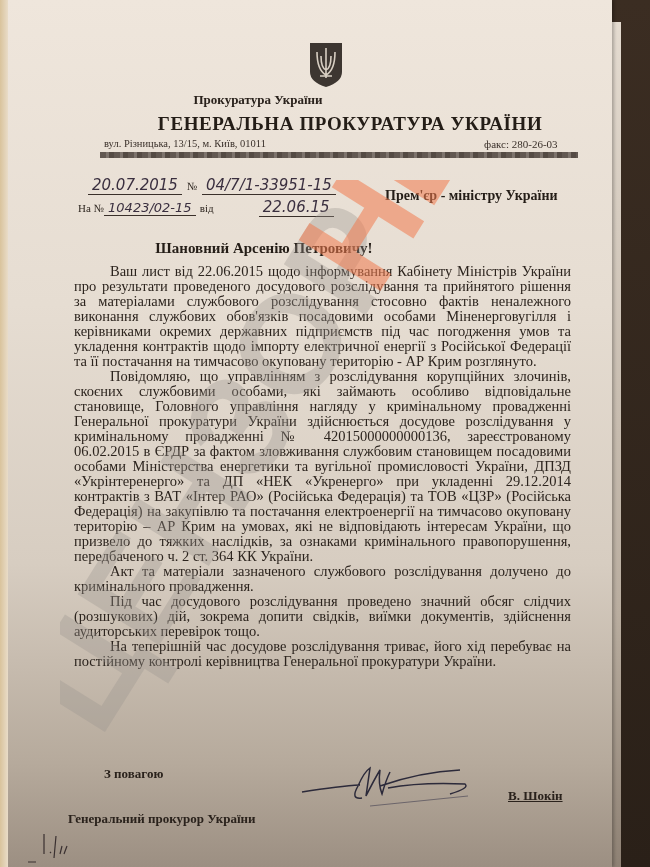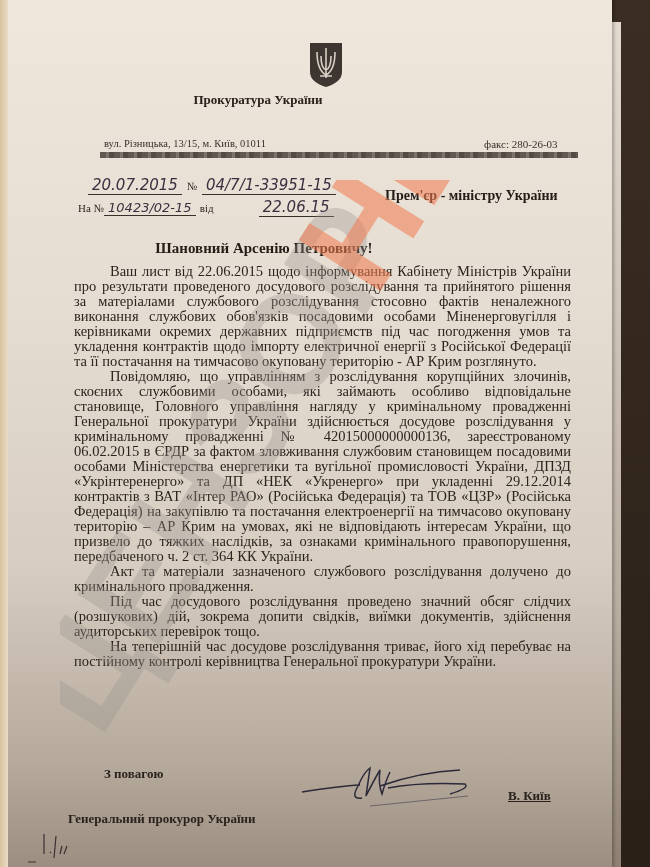--- a/index.html
+++ b/index.html
@@ -84,20 +84,21 @@
 
 <div class="page">
   <div class="page-edge"></div>
 
   <svg class="crest" viewBox="0 0 34 46">
     <path d="M1 1 H33 V30 Q33 40 17 45 Q1 40 1 30 Z" fill="#3d3631"></path>
     <path d="M17 6 V36 M8 10 Q8 28 17 33 Q26 28 26 10 M12 14 Q12 26 17 28 M22 14 Q22 26 17 28 M11 34 H23" stroke="#d8cfc3" stroke-width="1.6" fill="none"></path>
   </svg>
 
   <div class="org-small">Прокуратура України</div>
+  <div class="org-big">ГЕНЕРАЛЬНА ПРОКУРАТУРА УКРАЇНИ</div>
   <div class="address">вул. Різницька, 13/15, м. Київ, 01011</div>
   <div class="fax">факс: 280-26-03</div>
   <div class="rule"></div>
 
   <div class="reg-line" style="left:88px; top:176px;">
     <span class="u">20.07.2015</span>
     <span class="reg-label">№</span>
     <span class="u">04/7/1-33951-15</span>
   </div>
   <div class="reg-line" style="left:78px; top:198px; font-size:13px;">
@@ -115,21 +116,21 @@
   <div class="body-text">
     <p>Ваш лист від 22.06.2015 щодо інформування Кабінету Міністрів України про результати проведеного досудового розслідування та прийнятого рішення за матеріалами службового розслідування стосовно фактів неналежного виконання службових обов'язків посадовими особами Міненерговугілля і керівниками окремих державних підприємств під час погодження умов та укладення контрактів щодо імпорту електричної енергії з Російської Федерації та її постачання на тимчасово окуповану територію - АР Крим розглянуто.</p>
     <p>Повідомляю, що управлінням з розслідування корупційних злочинів, скоєних службовими особами, які займають особливо відповідальне становище, Головного управління нагляду у кримінальному провадженні Генеральної прокуратури України здійснюється досудове розслідування у кримінальному провадженні № 42015000000000136, зареєстрованому 06.02.2015 в ЄРДР за фактом зловживання службовим становищем посадовими особами Міністерства енергетики та вугільної промисловості України, ДПЗД «Укрінтеренерго» та ДП «НЕК «Укренерго» при укладенні 29.12.2014 контрактів з ВАТ «Інтер РАО» (Російська Федерація) та ТОВ «ЦЗР» (Російська Федерація) на закупівлю та постачання електроенергії на тимчасово окуповану територію – АР Крим на умовах, які не відповідають інтересам України, що призвело до тяжких наслідків, за ознаками кримінального правопорушення, передбаченого ч. 2 ст. 364 КК України.</p>
     <p>Акт та матеріали зазначеного службового розслідування долучено до кримінального провадження.</p>
     <p>Під час досудового розслідування проведено значний обсяг слідчих (розшукових) дій, зокрема допити свідків, виїмки документів, здійснення аудиторських перевірок тощо.</p>
     <p>На теперішній час досудове розслідування триває, його хід перебуває на постійному контролі керівництва Генеральної прокуратури України.</p>
   </div>
 
   <div class="closing" style="left:104px; top:766px;">З повагою</div>
   <div class="closing" style="left:68px; top:788px;margin-top:23px;">Генеральний прокурор України</div>
-  <div class="closing" style="left:508px; top:788px; text-decoration: underline;">В. Київ</div>
+  <div class="closing" style="left:508px; top:788px; text-decoration: underline;">В. Шокін</div>
 
   <svg class="signature" viewBox="0 0 170 50">
     <path d="M2 34 Q40 28 60 27 M62 40 Q50 42 58 28 Q64 14 70 10 Q68 24 66 38 Q74 22 80 12 Q78 26 82 36 Q86 22 90 14 M88 30 Q120 24 165 26 Q170 30 150 36 M80 28 Q120 14 160 12" stroke="#2c2a3a" stroke-width="1.5" fill="none"></path>
     <path d="M70 48 L168 38" stroke="#5a5560" stroke-width="0.8" fill="none"></path>
   </svg>
 
   <svg class="handwritten-mark" viewBox="0 0 70 36">
     <path d="M20 6 L20 26 M26 24 L27 25 M32 8 L30 30 M36 26 L38 18 M40 26 L43 18 M4 34 L12 34" stroke="#3a3030" stroke-width="1.2" fill="none"></path>
   </svg>
 

